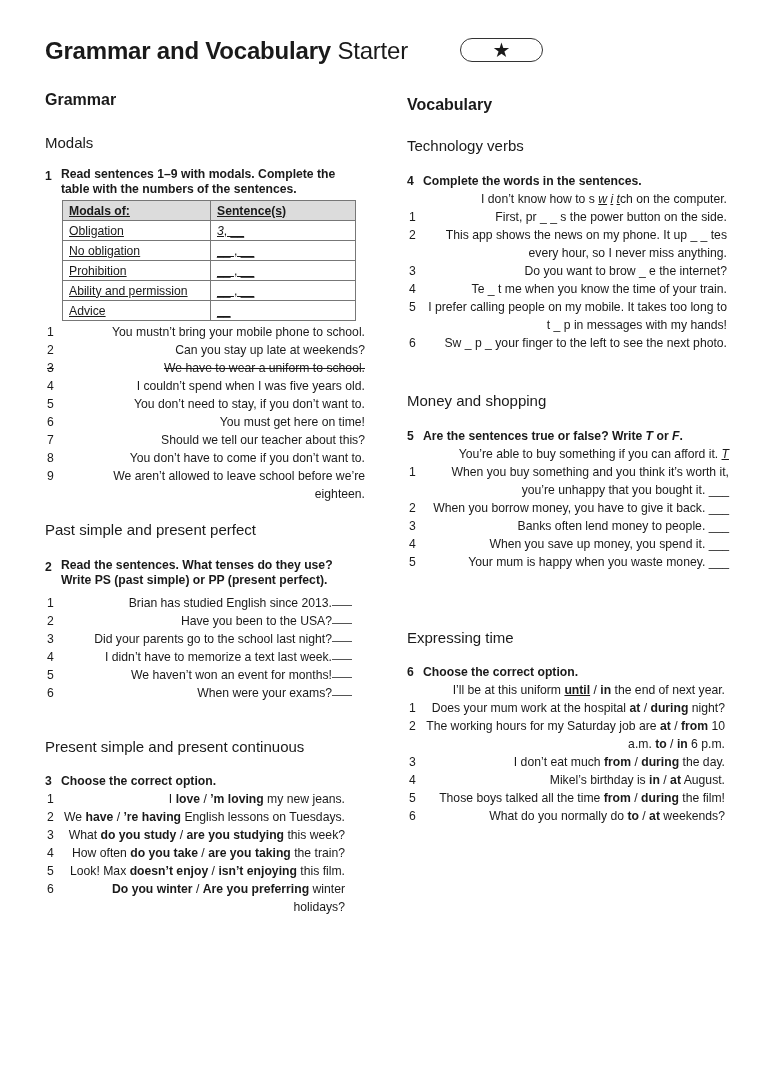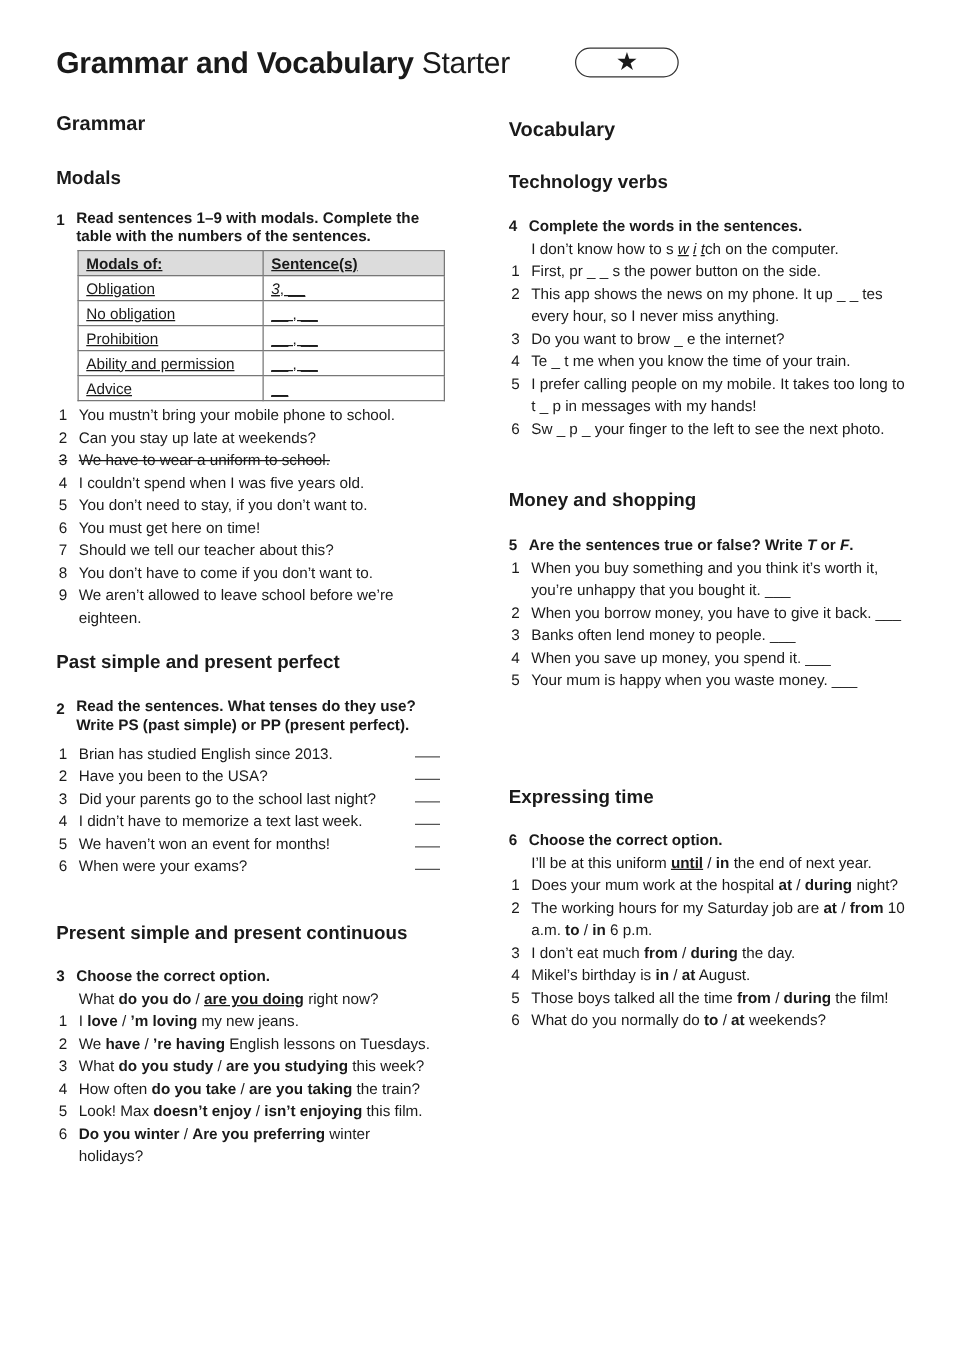--- a/index.html
+++ b/index.html
@@ -5,30 +5,30 @@
   * { box-sizing: border-box; margin: 0; padding: 0; }
   html, body { width: 768px; height: 1087px; background: #ffffff; overflow: hidden; }
   body { position: relative; font-family: "Liberation Sans", "DejaVu Sans", sans-serif; color: #1a1a1a; }
 
   .page-title { position: absolute; left: 45px; top: 36px; font-size: 24px; line-height: 30px; white-space: nowrap; letter-spacing: -0.2px; }
   .page-title .strong { font-weight: bold; }
   .page-title .light { font-weight: normal; }
   .level-badge { position: absolute; left: 460px; top: 38px; width: 83px; height: 24px; border: 1.5px solid #333; border-radius: 12px; display: flex; align-items: center; justify-content: center; font-size: 20px; line-height: 20px; }
 
   .h1 { position: absolute; font-size: 16px; font-weight: bold; line-height: 20px; white-space: nowrap; }
-  .h2 { position: absolute; font-size: 15px; font-weight: bold; line-height: 18px; white-space: nowrap; }
+  .h2 { position: absolute; font-size: 15px; font-weight: normal; line-height: 18px; white-space: nowrap; }
 
   .exercise { position: absolute; font-size: 12.2px; line-height: 18px; }
   .ex-instr { display: flex; font-weight: bold; }
   .ex-instr .num { width: 16px; flex: none; }
   .ex-instr .txt { flex: 1; }
 
   .item { display: flex; line-height: 18px; }
   .item .n { width: 18px; flex: none; text-align: left; padding-left: 2px; }
-  .item .t { flex: 1; }
+  .item .t { flex: 1; text-align: right; }
   .item.example .n { visibility: hidden; }
   .item.struck { text-decoration: line-through; }
   .b { font-weight: bold; }
   .u { text-decoration: underline; }
   .i { font-style: italic; }
   .ans { font-style: italic; text-decoration: underline; }
   .rblank { float: right; display: inline-block; border-bottom: 1px solid #555; width: 20px; height: 12px; margin-right: 6px; }
 
   .modals-table { position: absolute; left: 62px; top: 200px; width: 294px; border-collapse: collapse; font-size: 12.2px; }
   .modals-table th, .modals-table td { border: 1px solid #777; height: 20px; padding: 0 6px; text-align: left; vertical-align: middle; text-decoration: underline; }
@@ -160,24 +160,20 @@
     </div>
 </div>
 
 <div class="h2" style="left:45px; top:738px;">Present simple and present continuous</div>
 <div class="exercise" style="left:45px; top:772px; width:320px;">
   <div class="ex-instr">
     <span class="num">3</span>
     <span class="txt">Choose the correct option.</span>
   </div>
   <div id="present-list" style="width:300px;">
-      <div class="item example">
-        <span class="n">0</span>
-        <span class="t"><span>What </span><span class="b">do you do</span><span> / </span><span class="b u">are you doing</span><span> right now?</span></span>
-      </div>
       <div class="item">
         <span class="n">1</span>
         <span class="t"><span>I </span><span class="b">love</span><span> / </span><span class="b">’m loving</span><span> my new jeans.</span></span>
       </div>
       <div class="item">
         <span class="n">2</span>
         <span class="t"><span>We </span><span class="b">have</span><span> / </span><span class="b">’re having</span><span> English lessons on Tuesdays.</span></span>
       </div>
       <div class="item">
         <span class="n">3</span>
@@ -237,20 +233,24 @@
     </div>
 </div>
 
 <div class="h2" style="left:407px; top:392px;">Money and shopping</div>
 <div class="exercise" style="left:407px; top:427px; width:322px;">
   <div class="ex-instr">
     <span class="num">5</span>
     <span class="txt" id="money-instr"><span>Are the sentences true or false? Write </span><span class="i">T</span><span> or </span><span class="i">F</span><span>.</span></span>
   </div>
   <div id="money-list" style="width:322px;">
+      <div class="item example">
+        <span class="n">0</span>
+        <span class="t"><span>You’re able to buy something if you can afford it. </span><span class="ans">T</span></span>
+      </div>
       <div class="item">
         <span class="n">1</span>
         <span class="t"><span>When you buy something and you think it’s worth it, you’re unhappy that you bought it. ___</span></span>
       </div>
       <div class="item">
         <span class="n">2</span>
         <span class="t"><span>When you borrow money, you have to give it back. ___</span></span>
       </div>
       <div class="item">
         <span class="n">3</span>

